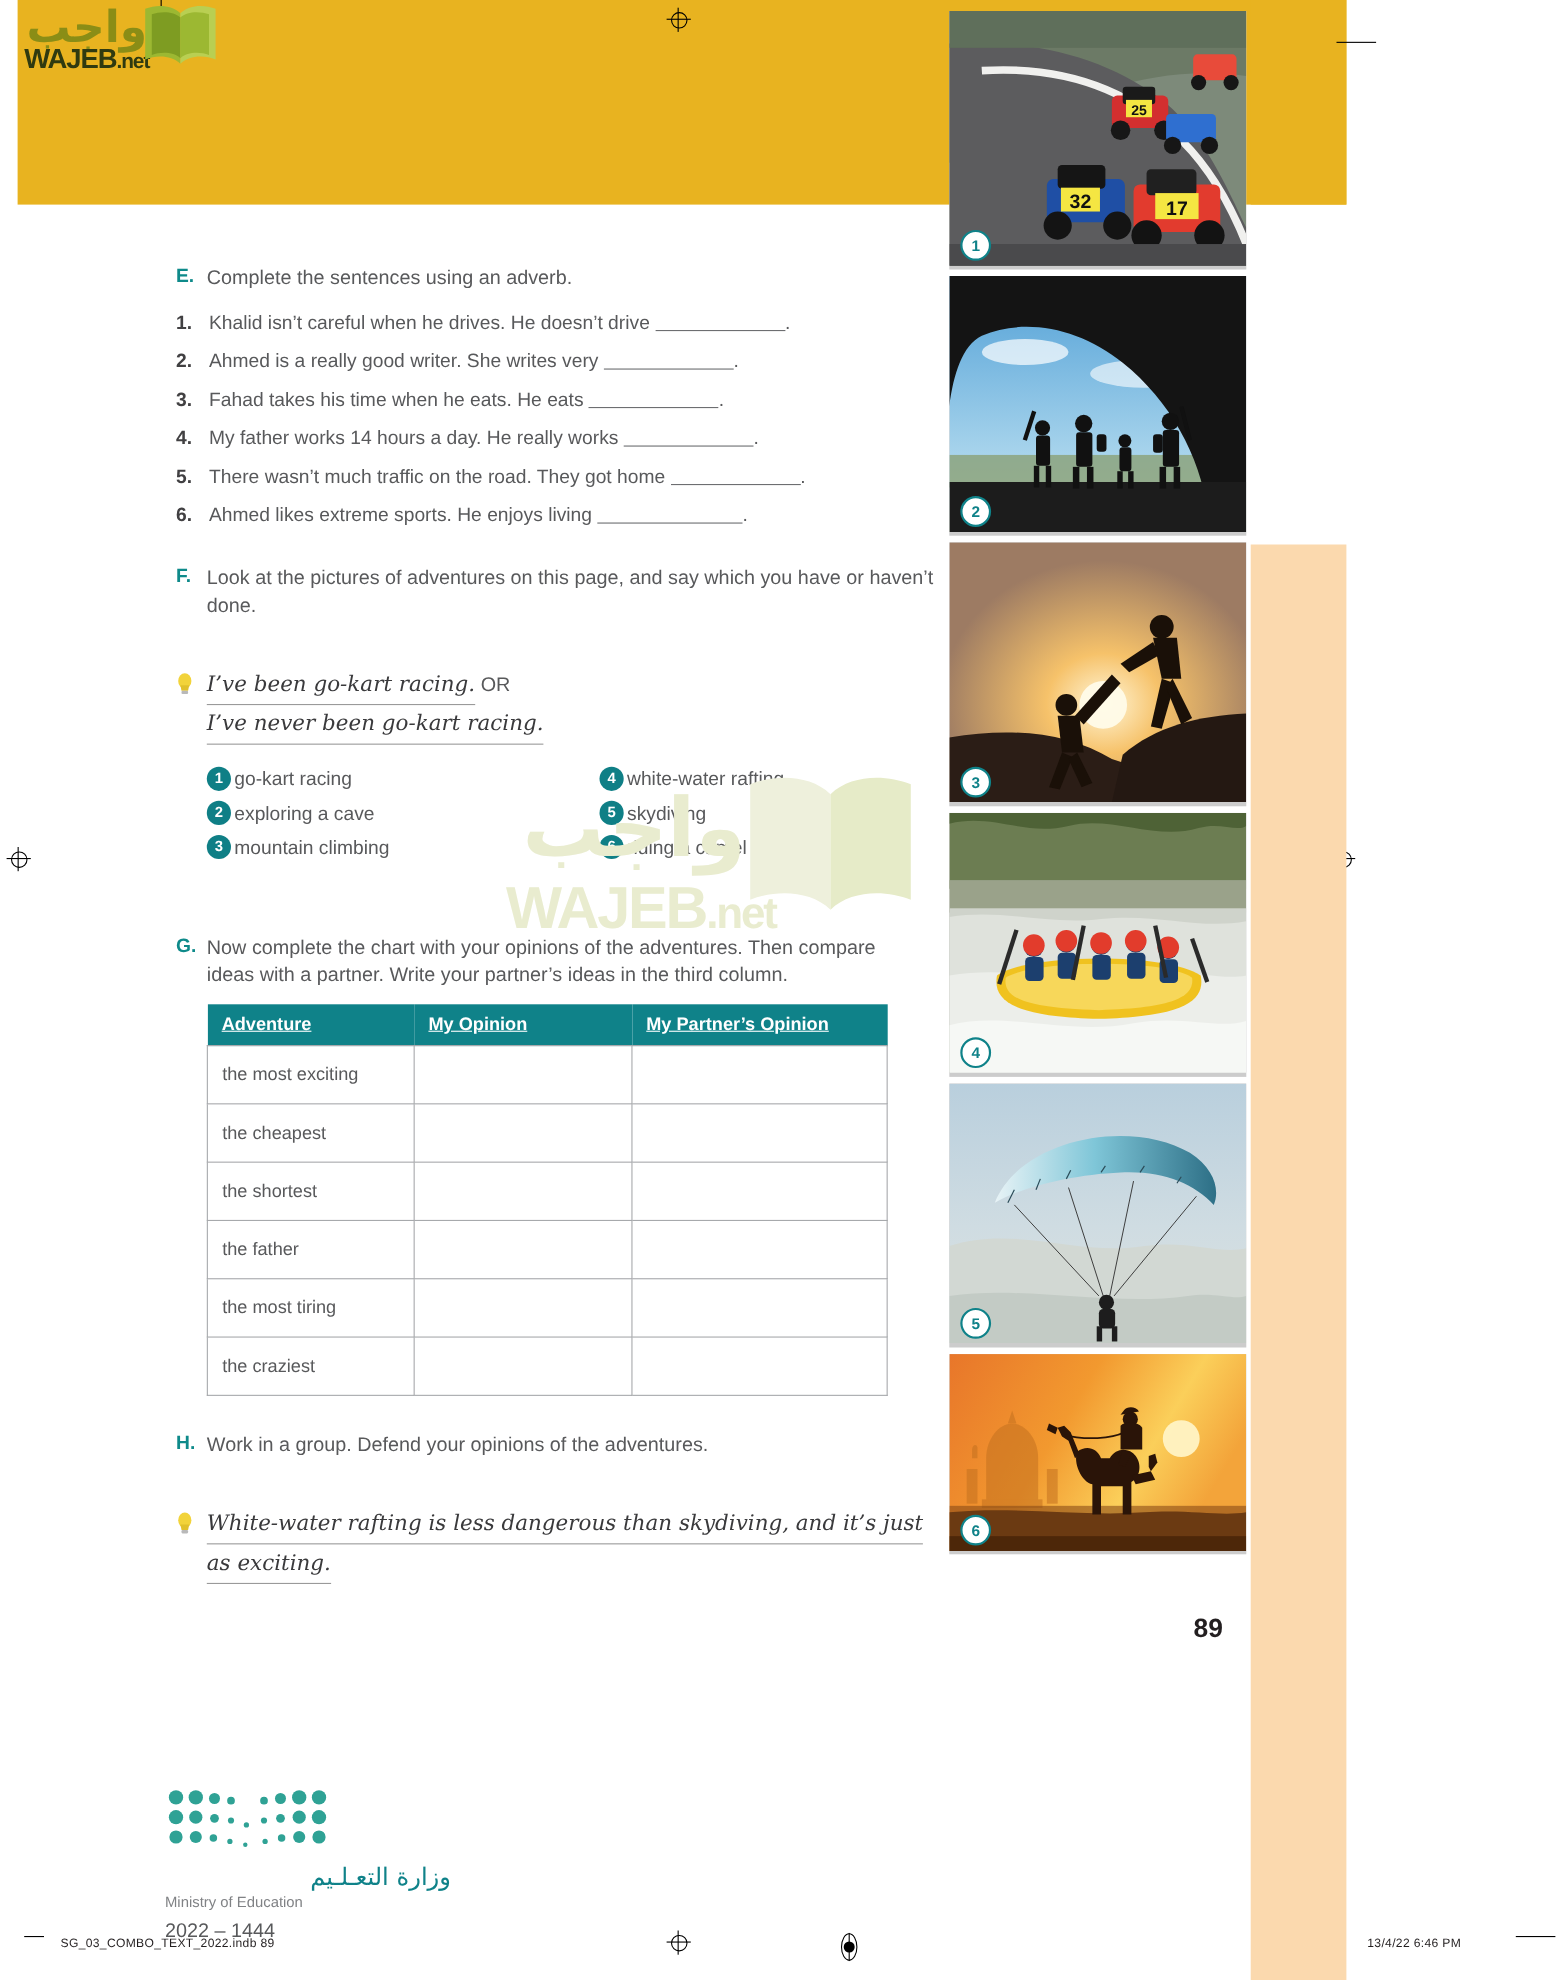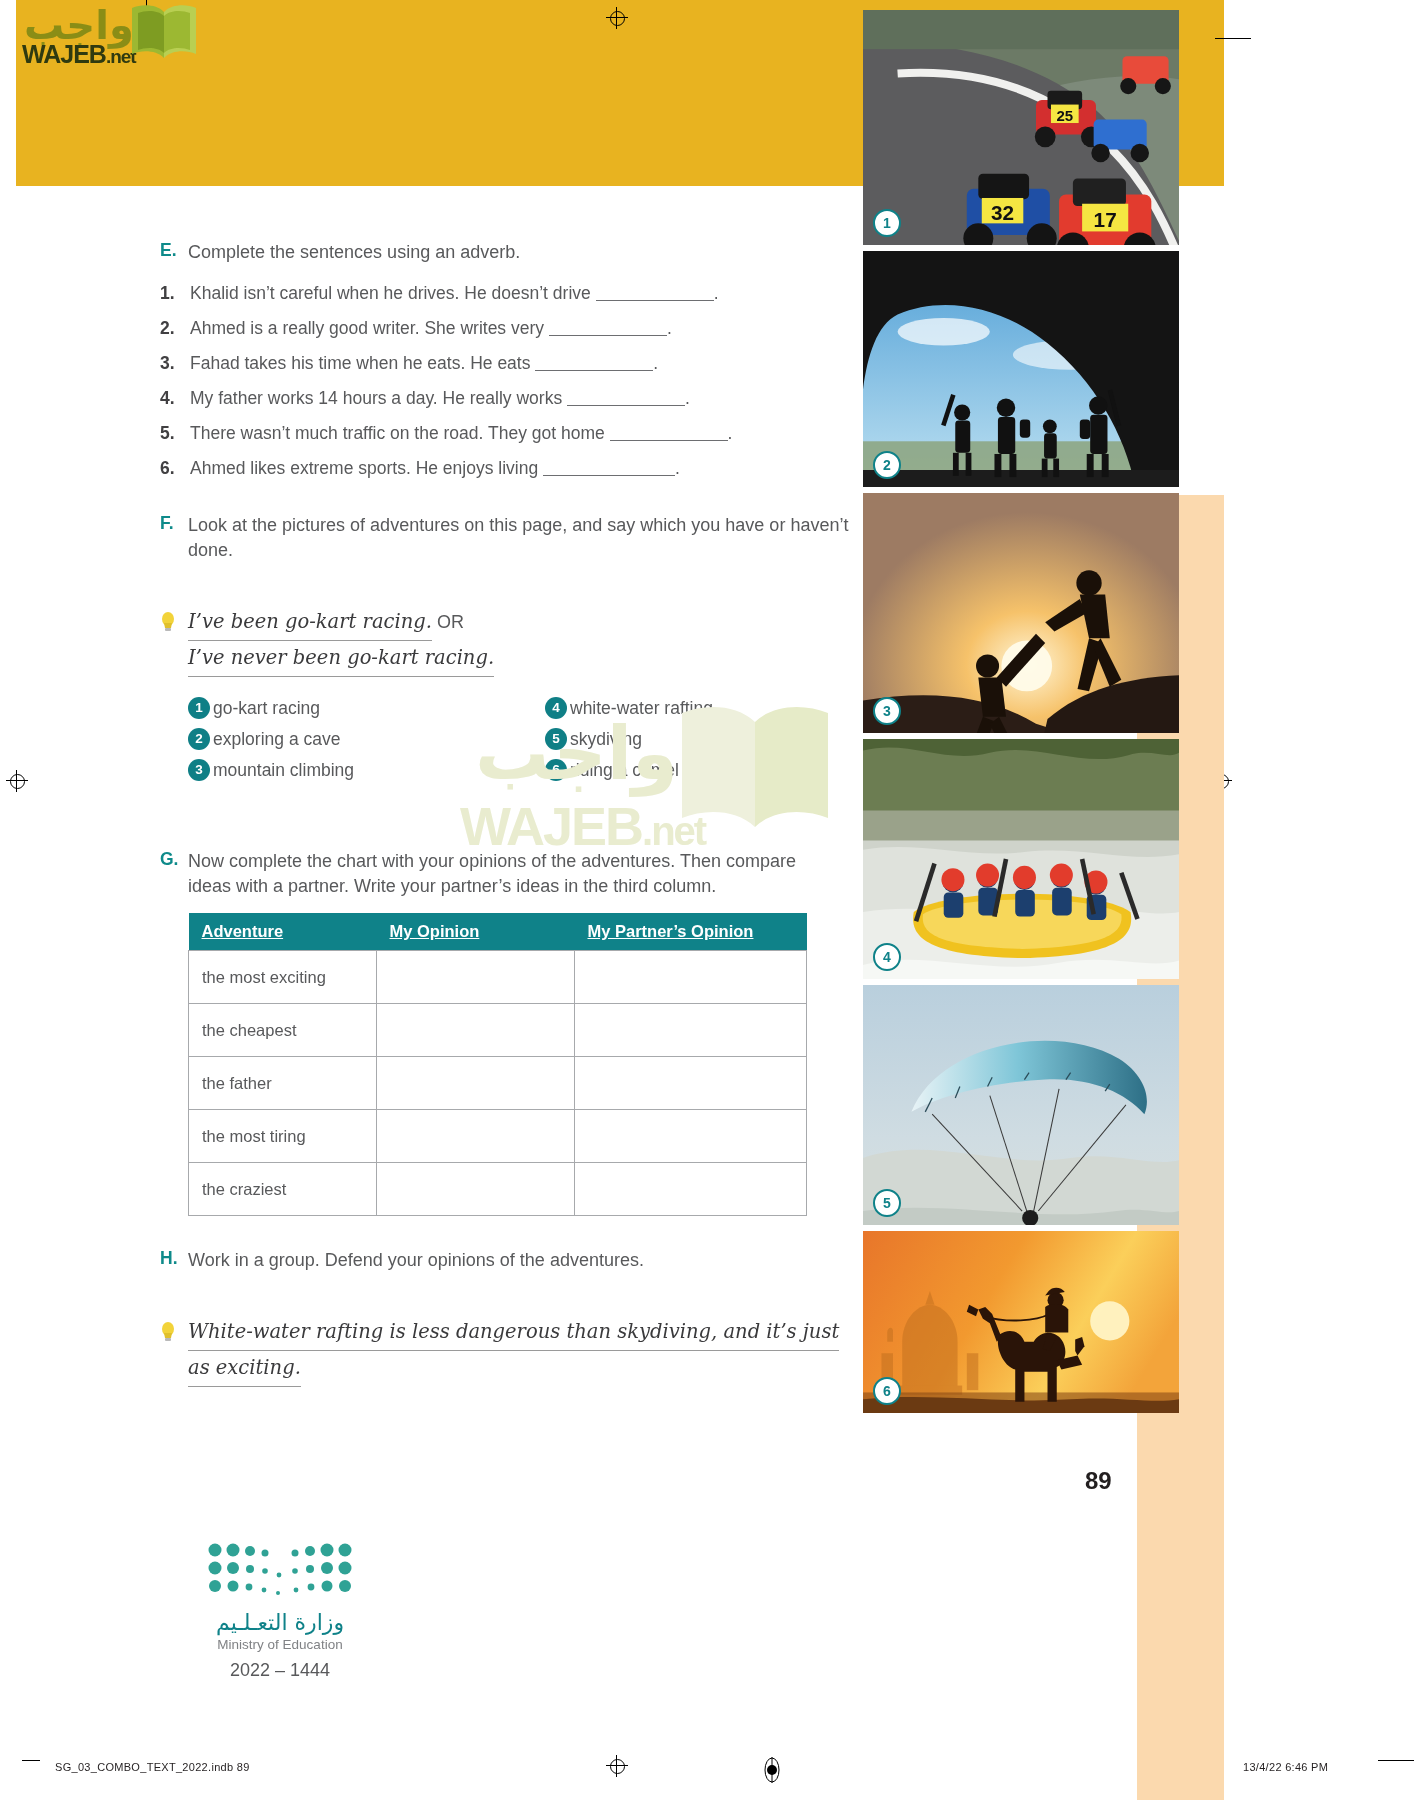--- a/index.html
+++ b/index.html
@@ -168,21 +168,21 @@
   }
   .wm-lat{
     position:absolute;left:40px;top:95px;
     font-size:54px;font-weight:bold;color:#e9eccf;letter-spacing:-2px;
     font-family:"Liberation Sans", sans-serif;
   }
   .wm-lat .net{font-size:40px;}
   .wm-book{position:absolute;left:240px;top:0px;width:190px;height:140px;}
 
   
-  .moe{position:absolute;left:150px;top:1540px;width:260px;text-align:center;}
+  .moe{position:absolute;left:150px;top:1624px;width:260px;}
   .moe-dots{width:150px;height:58px;}
   .moe-ar{
     margin-top:8px;font-family:"DejaVu Sans", sans-serif;
     font-size:22px;color:#0f8289;direction:rtl;letter-spacing:1px;
   }
   .moe-en{
     margin-top:2px;font-size:13.5px;color:#808285;
     font-family:"Liberation Sans", sans-serif;
   }
   .moe-year{
@@ -203,21 +203,21 @@
     letter-spacing:0.3px;
   }
   .foot-right{
     position:absolute;left:1243px;top:1761px;
     font-size:11px;color:#231f20;letter-spacing:0.3px;
   }
 
   
   .photos{position:absolute;left:863px;top:10px;width:274px;}
   .photo{
-    position:relative;width:316px;margin-bottom:6px;overflow:hidden;
+    position:relative;width:270px;margin-bottom:6px;overflow:hidden;
     background:#ccc;
   }
   .photo .pbadge{
     position:absolute;left:10px;bottom:8px;
     width:24px;height:24px;border-radius:50%;
     background:#ffffff;border:2px solid #0f8289;color:#0f8289;
     font-size:14px;font-weight:bold;
     display:flex;align-items:center;justify-content:center;
     z-index:5;font-family:"Liberation Sans", sans-serif;
   }
@@ -383,20 +383,25 @@
             <td>the most exciting</td>
             <td></td>
             <td></td>
           </tr>
           <tr>
             <td>the cheapest</td>
             <td></td>
             <td></td>
           </tr>
           <tr>
+            <td>the shortest</td>
+            <td></td>
+            <td></td>
+          </tr>
+          <tr>
             <td>the father</td>
             <td></td>
             <td></td>
           </tr>
           <tr>
             <td>the most tiring</td>
             <td></td>
             <td></td>
           </tr>
           <tr>

